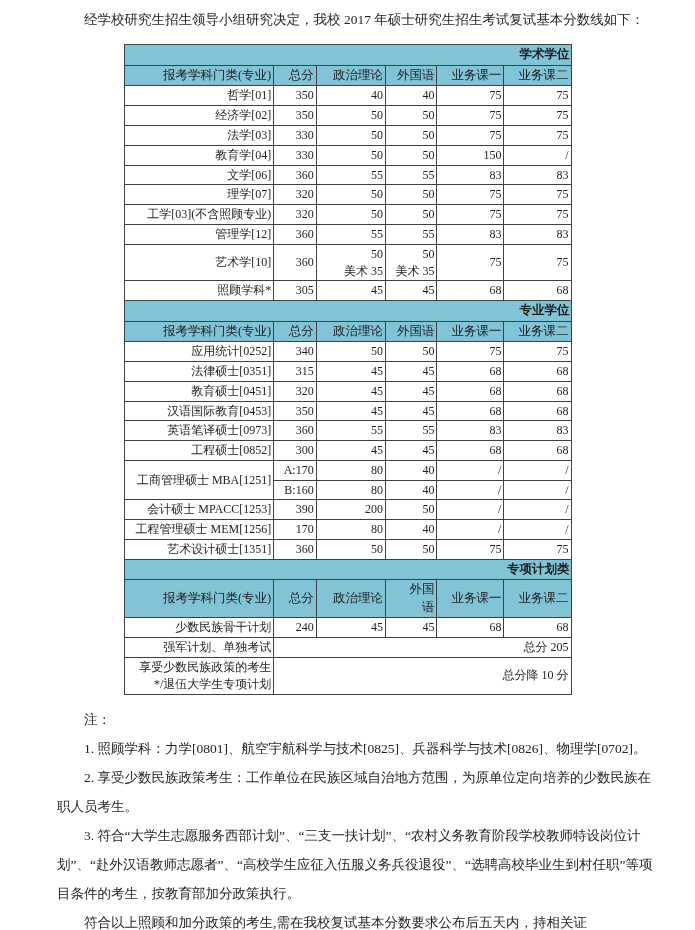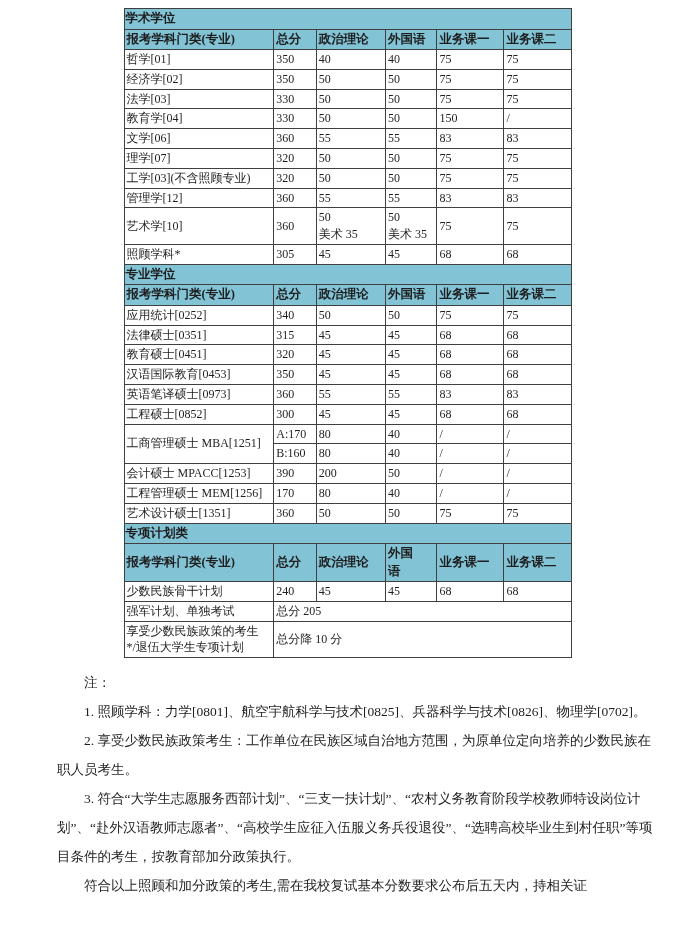--- a/index.html
+++ b/index.html
@@ -16,36 +16,36 @@
   .intro{
     margin:6px 36px 10px 57px;
     font-size:13.5px;
     line-height:2.1;
     text-indent:2em;
   }
   table.scores{
     width:448px;
     margin:8px auto;
     border-collapse:collapse;
-    text-align:left;
+    text-align:right;
     font-size:12px;
     table-layout:fixed;
   }
   .scores td,.scores th{
     border:1px solid #3f3f3f;
     padding:1px 2px;
     white-space:pre-line;
     line-height:1.4;
     vertical-align:middle;
     overflow:hidden;
   }
   .scores th{
     background:#82c3d6;
     font-size:12.5px;
-    font-weight:bold;
+    font-weight:normal;
   }
   .scores .sec-title{
     background:#82c3d6;
     font-weight:bold;
     font-size:12.5px;
     padding:1px;
   }
   .col-1{width:33.5%}.col-2{width:9.5%}.col-3{width:15.5%}
   .col-4{width:11.5%}.col-5{width:15%}.col-6{width:15%}
   .notes{
@@ -56,20 +56,21 @@
     margin:0;
     line-height:2.15;
     text-indent:2em;
   }
 </style>
 </head>
 <body>
 
 <div class="page">
 
+  <p class="intro">经学校研究生招生领导小组研究决定，我校 2017 年硕士研究生招生考试复试基本分数线如下：</p>
 
   <div id="table-root">
       <table class="scores">
         <colgroup>
           <col class="col-1">
           <col class="col-2">
           <col class="col-3">
           <col class="col-4">
           <col class="col-5">
           <col class="col-6">

